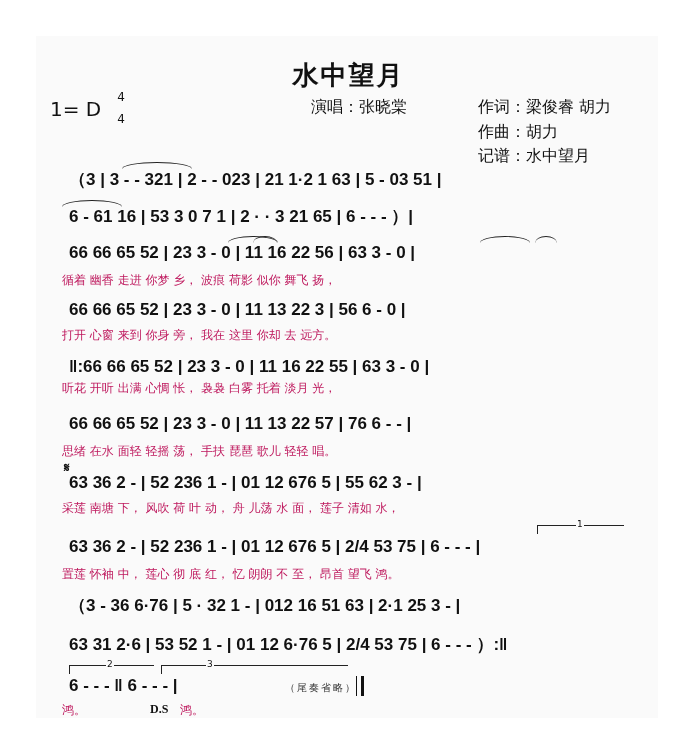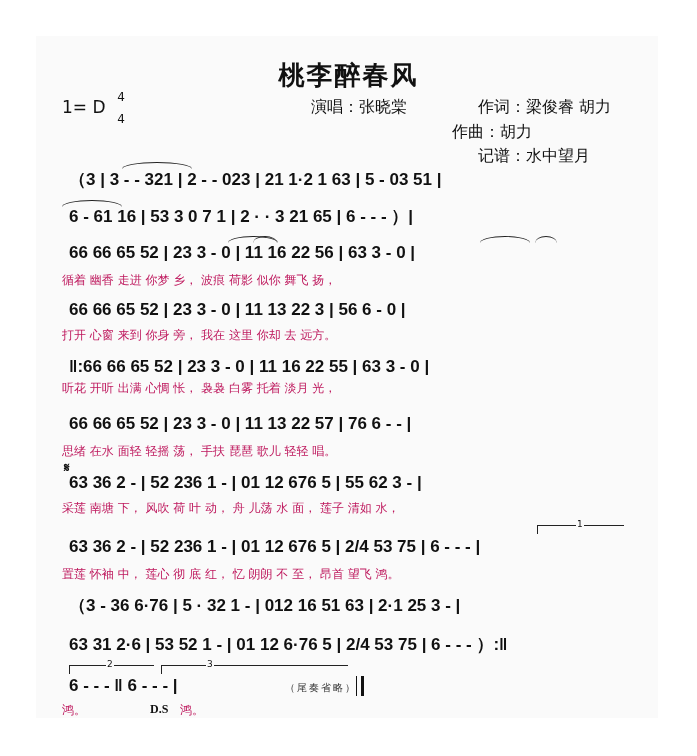--- a/index.html
+++ b/index.html
@@ -1,50 +1,50 @@
 <!DOCTYPE html>
 <html><head>
 <meta charset="utf-8">
 <style>
   html, body { margin: 0; padding: 0; background: #ffffff; }
   body { width: 697px; height: 756px; position: relative; overflow: hidden;
          font-family: "DejaVu Sans", "Liberation Sans", sans-serif; color: #111; }
   .sheet { position: absolute; left: 36px; top: 36px; width: 622px; height: 682px; background: #fafafa; }
   .title { position: absolute; left: 0; width: 697px; top: 58px; text-align: center;
            font-family: "DejaVu Serif", serif; font-weight: bold; font-size: 26px; letter-spacing: 2px; }
-  .key { position: absolute; left: 62px; top: 97px; font-size: 17px; }
+  .key { position: absolute; left: 50px; top: 97px; font-size: 20px; }
   .timesig { position: absolute; left: 116px; top: 92px; font-size: 12px; line-height: 11px; text-align: center; width: 10px; }
   .timesig .bar { border-top: 1px solid #111; margin: 1px 0; }
   .meta { position: absolute; font-size: 16px; color: #111; white-space: nowrap; }
   .row { position: absolute; left: 69px; width: 580px; height: 26px; font-weight: bold; font-size: 17px;
          white-space: nowrap; font-family: "Liberation Sans", sans-serif; }
   .lyr { position: absolute; left: 62px; font-size: 12px; white-space: nowrap; color: #be185d; }
   .bar { display: inline-block; }
   .slur { position: absolute; border-top: 1px solid #222; border-radius: 50% 50% 0 0 / 100% 100% 0 0; height: 6px; }
   .volta { position: absolute; border-top: 1px solid #222; border-left: 1px solid #222; height: 8px; font-size: 9px; }
   .volta span { position: absolute; top: -7px; background: #fafafa; padding: 0 1px; }
   .segno { position: absolute; font-size: 13px; font-weight: bold; }
   .ds { position: absolute; font-family: "Liberation Serif", serif; font-weight: bold; font-size: 12px; }
   .omit { position: absolute; font-size: 10px; color: #333; letter-spacing: 2px; }
 </style>
 </head>
 <body>
 
 <div class="sheet"></div>
 
-<div class="title">桃李醉春风</div>
+<div class="title">水中望月</div>
 <div class="key">1= D</div>
 <div class="timesig">
   <div>4</div>
   <div class="bar"></div>
   <div>4</div>
 </div>
 <div class="meta" style="left:311px;top:97px;">演唱：张晓棠</div>
 <div class="meta" style="left:478px;top:97px;">作词：梁俊睿  胡力</div>
-<div class="meta" style="left:452px;top:122px;">作曲：胡力</div>
+<div class="meta" style="left:478px;top:122px;">作曲：胡力</div>
 <div class="meta" style="left:478px;top:146px;">记谱：水中望月</div>
 
 <div class="row" style="top:168px;">（3  |  3  -  -  321  |  2  -  -  023  |  21  1·2  1  63  |  5  -  03  51  |</div>
 <div class="row" style="top:205px;">6  -  61  16  |  53  3  0 7 1  |  2  ·  ·  3  21  65  |  6  -  -  - ）|</div>
 
 <div class="row" style="top:243px;">66  66  65  52  |  23  3  -  0  |  11  16  22  56  |  63  3  -  0  |</div>
 <div class="lyr" style="top:272px;">循着  幽香  走进  你梦      乡，              波痕  荷影  似你  舞飞        扬，</div>
 
 <div class="row" style="top:300px;">66  66  65  52  |  23  3  -  0  |  11  13  22  3  |  56  6  -  0  |</div>
 <div class="lyr" style="top:327px;">打开  心窗  来到  你身      旁，              我在  这里  你却  去        远方。</div>

